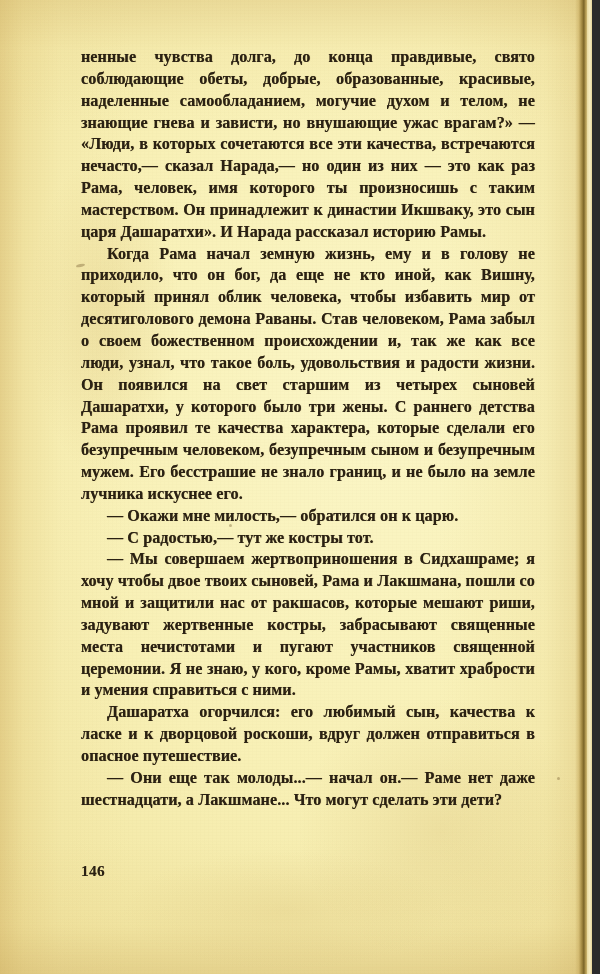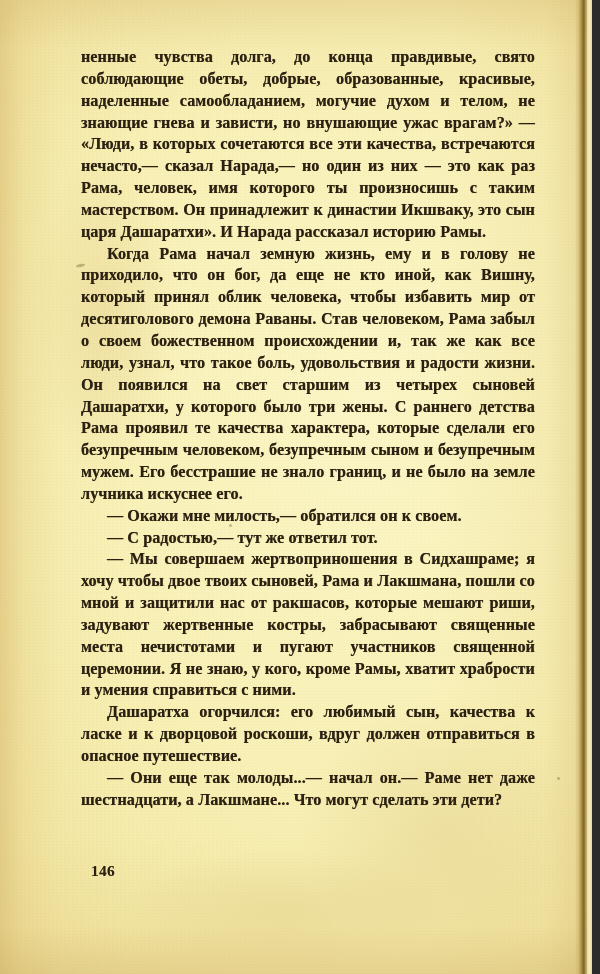--- a/index.html
+++ b/index.html
@@ -136,21 +136,20 @@
 
   .page-number {
     position: absolute;
     left: 81px;
     top: 862px;
     color: #2a2113;
     font-size: 15.4px;
     font-weight: 700;
     letter-spacing: 0.3px;
     text-shadow: 0 0 0.6px rgba(60,46,20,0.5);
-    margin-left: 10px;
   }
 
   
   .ink-soften { filter: blur(0.15px); }
 </style>
 </head>
 <body>
 
 <div class="page">
 
@@ -164,22 +163,22 @@
   <div class="stain stain-c"></div>
 
   <div class="fleck" style="left:76px;  top:264px; width:9px;  height:3px;  transform:rotate(-12deg);"></div>
   <div class="fleck" style="left:557px; top:777px; width:3px;  height:3px;"></div>
   <div class="fleck" style="left:314px; top:797px; width:3px;  height:3px;"></div>
   <div class="fleck" style="left:229px; top:524px; width:3px;  height:3px;"></div>
 
   <div class="text-block ink-soften">
     <p class="para">ненные чувства долга, до конца правдивые, свято соблюдающие обеты, добрые, образованные, красивые, наделенные самообладанием, могучие духом и телом, не знающие гнева и зависти, но внушающие ужас врагам?» — «Люди, в которых сочетаются все эти качества, встречаются нечасто,— сказал Нарада,— но один из них — это как раз Рама, человек, имя которого ты произносишь с таким мастерством. Он принадлежит к династии Икшваку, это сын царя Дашаратхи». И Нарада рассказал историю Рамы.</p>
     <p class="para indent">Когда Рама начал земную жизнь, ему и в голову не приходило, что он бог, да еще не кто иной, как Вишну, который принял облик человека, чтобы избавить мир от десятиголового демона Раваны. Став человеком, Рама забыл о своем божественном происхождении и, так же как все люди, узнал, что такое боль, удовольствия и радости жизни. Он появился на свет старшим из четырех сыновей Дашаратхи, у которого было три жены. С раннего детства Рама проявил те качества характера, которые сделали его безупречным человеком, безупречным сыном и безупречным мужем. Его бесстрашие не знало границ, и не было на земле лучника искуснее его.</p>
-    <p class="para indent">— Окажи мне милость,— обратился он к своем.</p>
-    <p class="para indent">— С радостью,— тут же ответил тот.</p>
+    <p class="para indent">— Окажи мне милость,— обратился он к царю.</p>
+    <p class="para indent">— С радостью,— тут же костры тот.</p>
     <p class="para indent">— Мы совершаем жертвоприношения в Сидхашраме; я хочу чтобы двое твоих сыновей, Рама и Лакшмана, пошли со мной и защитили нас от ракшасов, которые мешают риши, задувают жертвенные костры, забрасывают священные места нечистотами и пугают участников священной церемонии. Я не знаю, у кого, кроме Рамы, хватит храбрости и умения справиться с ними.</p>
     <p class="para indent">Дашаратха огорчился: его любимый сын, качества к ласке и к дворцовой роскоши, вдруг должен отправиться в опасное путешествие.</p>
     <p class="para indent">— Они еще так молоды...— начал он.— Раме нет даже шестнадцати, а Лакшмане... Что могут сделать эти дети?</p>
   </div>
 
   <div class="page-number">146</div>
 
   <div class="scan-edge"></div>
   <div class="scan-edge-sliver"></div>
 

